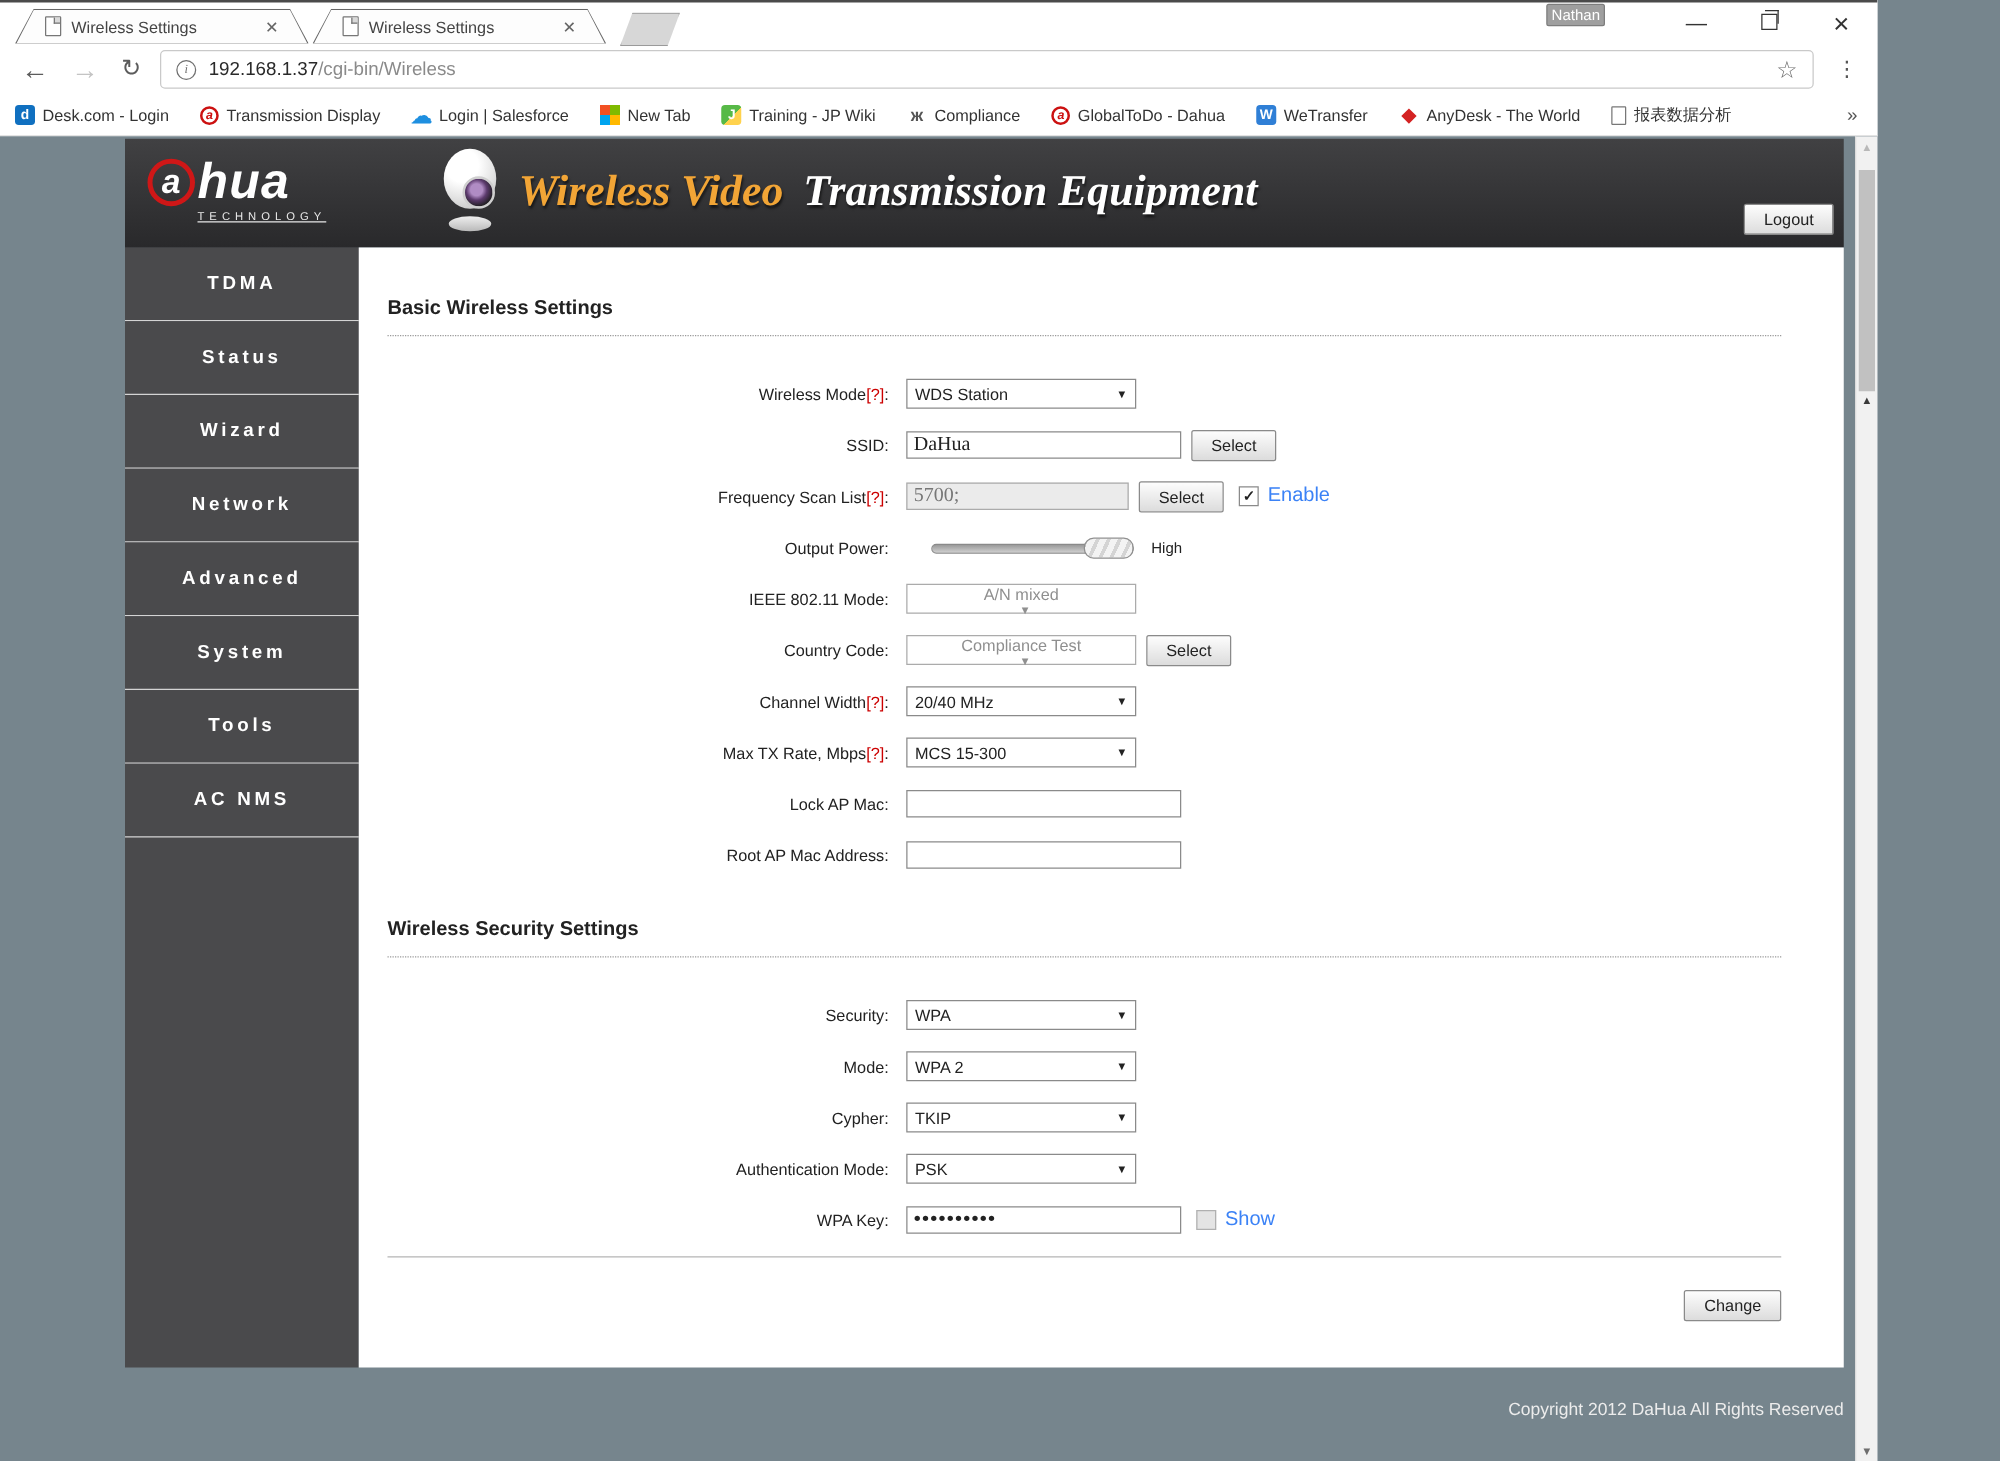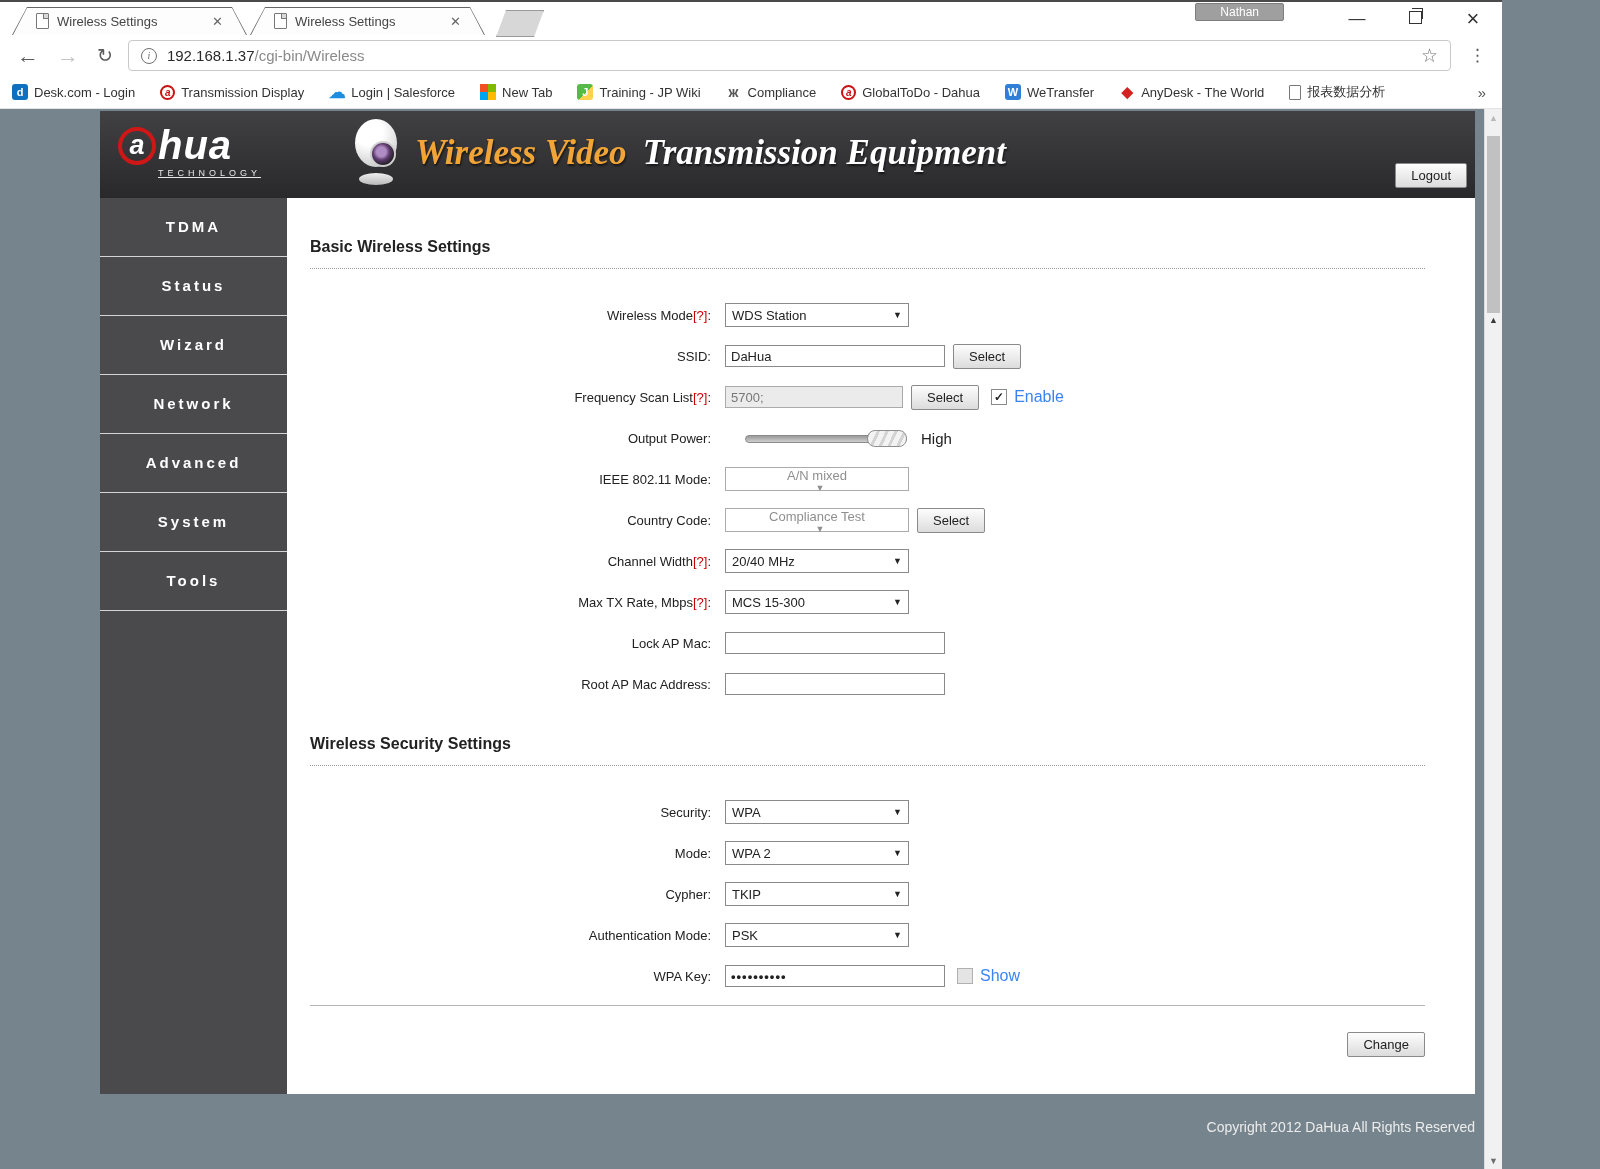--- a/index.html
+++ b/index.html
@@ -10,21 +10,21 @@
   .titlebar{position:relative;height:33px;background:#fff;border-top:2px solid #4a4a4a;}
   .tab{position:absolute;top:5px;height:28px;}
   .tab-shape{position:absolute;inset:0;background:#666;clip-path:polygon(15px 0,calc(100% - 15px) 0,100% 100%,0 100%);}
   .tab-shape .tab-fill{position:absolute;inset:1px 1px 0 1px;background:#fdfdfd;clip-path:polygon(14px 0,calc(100% - 14px) 0,100% 100%,0 100%);}
   .tab-content{position:absolute;inset:0;display:flex;align-items:center;padding:0 24px;}
   .tab-title{flex:1;font-size:13px;color:#444;white-space:nowrap;overflow:hidden;text-overflow:ellipsis;margin:0 8px;}
   .tab-close{font-size:13px;color:#666;cursor:default;}
   .doc-ic{width:11px;height:14px;border:1.5px solid #777;border-radius:1px;background:#fff;position:relative;flex:none;}
   .doc-ic:after{content:"";position:absolute;top:0;right:0;width:4px;height:4px;background:#d9d9d9;border-left:1.5px solid #777;border-bottom:1.5px solid #777;}
   .tab-stub{position:absolute;left:496px;top:8px;width:46px;height:25px;background:#d7d7d7;border:1px solid #9a9a9a;clip-path:polygon(10px 0,100% 0,calc(100% - 10px) 100%,0 100%);}
-  .profile-badge{position:absolute;right:218px;top:1px;background:#9f9f9f;border:1px solid #7d7d7d;color:#fff;font-size:12px;padding:1px 24px;border-radius:2px;}
+  .profile-badge{position:absolute;right:218px;top:1px;background:#9f9f9f;border:1px solid #7d7d7d;color:#fff;font-size:12px;padding:1px 3px;border-radius:2px;}
   .win-controls{position:absolute;right:0;top:0;height:33px;display:flex;align-items:center;}
   .win-btn{width:58px;text-align:center;font-size:17px;color:#333;}
   .restore-box{display:inline-block;width:11px;height:11px;border:1.5px solid #333;position:relative;}
   .restore-box:before{content:"";position:absolute;left:2px;top:-4px;width:10px;height:10px;border-top:1.5px solid #333;border-right:1.5px solid #333;}
 
   .toolbar{height:41px;display:flex;align-items:center;background:#fff;padding:0 8px;}
   .nav-ic{font-size:22px;color:#5c5c5c;margin:0 9px;line-height:1;}
   .nav-ic.disabled{color:#c4c4c4;}
   .reload-ic{font-size:19px;}
   .urlbar{flex:1;height:29px;border:1px solid #c9c9c9;border-radius:4px;background:#fff;display:flex;align-items:center;padding:0 12px;margin:0 10px 0 6px;}
@@ -76,31 +76,31 @@
   .sect{font-size:16px;font-weight:bold;color:#222;margin:0 50px 0 23px;padding:40px 0 12px 0;border-bottom:1px dotted #9a9a9a;}
   .sect.second{padding-top:22px;}
   .frows{margin-top:34px;}
   .frow{display:flex;align-items:center;margin-bottom:17px;height:24px;}
   .lbl{width:424px;text-align:right;padding-right:14px;font-size:13px;color:#222;flex:none;white-space:nowrap;}
   .help{color:#c00;}
   .fake-select{width:170px;height:22px;border:1px solid #8a8a8a;background:#fff;display:flex;align-items:center;justify-content:space-between;padding:0 6px;font-size:13px;color:#222;}
   .fake-select .arrow{font-size:9px;color:#222;margin-left:6px;}
   .fake-select.disabled{color:#8f8f8f;border-color:#ababab;flex-direction:column;}
   .fake-select.disabled .arrow{color:#8f8f8f;}
-  .tin{height:20px;border:1px solid #8a8a8a;font-size:13px;padding:0 5px;color:#222;font-family:Liberation Sans, sans-serif;}
+  .tin{height:20px;border:1px solid #8a8a8a;font-size:16px;padding:0 5px;color:#222;font-family:Liberation Serif, serif;}
   .tin.wide{width:208px;}
   .tin.gray{width:166px;background:#ebebeb;color:#777;border-color:#ababab;}
   .sel-btn{margin-left:8px;}
   .cb{width:14px;height:14px;border:1px solid #8a8a8a;background:#fff;display:inline-flex;align-items:center;justify-content:center;font-size:12px;color:#222;font-weight:bold;margin-left:12px;flex:none;}
   .cb.unchecked{background:#e4e4e4;border-color:#b0b0b0;}
   .cb-label{font-size:16px;color:#3b82f6;margin-left:7px;}
   .slider{position:relative;width:160px;height:16px;margin-left:20px;flex:none;}
   .slider-track{position:absolute;left:0;top:5px;width:160px;height:6px;background:linear-gradient(#9a9a9a,#cfcfcf);border:1px solid #8a8a8a;border-radius:4px;}
   .slider-handle{position:absolute;right:-2px;top:0;width:38px;height:15px;border:1px solid #8f8f8f;border-radius:8px;background:repeating-linear-gradient(115deg,#d4d4d4 0 3px,#f3f3f3 3px 8px);}
-  .slider-value{font-size:15px;color:#222;margin-left:16px;}
+  .slider-value{font-size:12px;color:#222;margin-left:16px;}
   .key-input{letter-spacing:1px;font-weight:bold;}
   .bottom-line{margin:8px 50px 0 23px;border-top:1px solid #b5b5b5;}
   .change-row{display:flex;justify-content:flex-end;margin:26px 50px 0 0;}
 
   .copyright{position:absolute;left:100px;top:1010px;width:1375px;text-align:right;color:#ececec;font-size:14px;}
 
   
   .scrollbar{position:absolute;right:0;top:0;width:17px;height:100%;background:#f1f1f1;border-left:1px solid #dcdcdc;}
   .sb-up{position:absolute;top:4px;left:0;width:17px;text-align:center;font-size:9px;color:#b8b8b8;}
   .sb-thumb{position:absolute;top:27px;left:2px;width:13px;height:177px;background:#c1c1c1;}
@@ -242,20 +242,21 @@
 
 
   <div class="side-item">Network</div>
 
   <div class="side-item">Advanced</div>
 
   <div class="side-item">System</div>
 
   <div class="side-item">Tools</div>
 
+  <div class="side-item">AC NMS</div>
 </div>
 
         <div class="content">
           <div class="sect">Basic Wireless Settings</div>
 
           <div class="frows">
             <div class="frow">
               <span class="lbl"><span>Wireless Mode</span><span class="help">[?]</span><span>:</span></span>
               <div class="fake-select">
                 <span>WDS Station</span>

